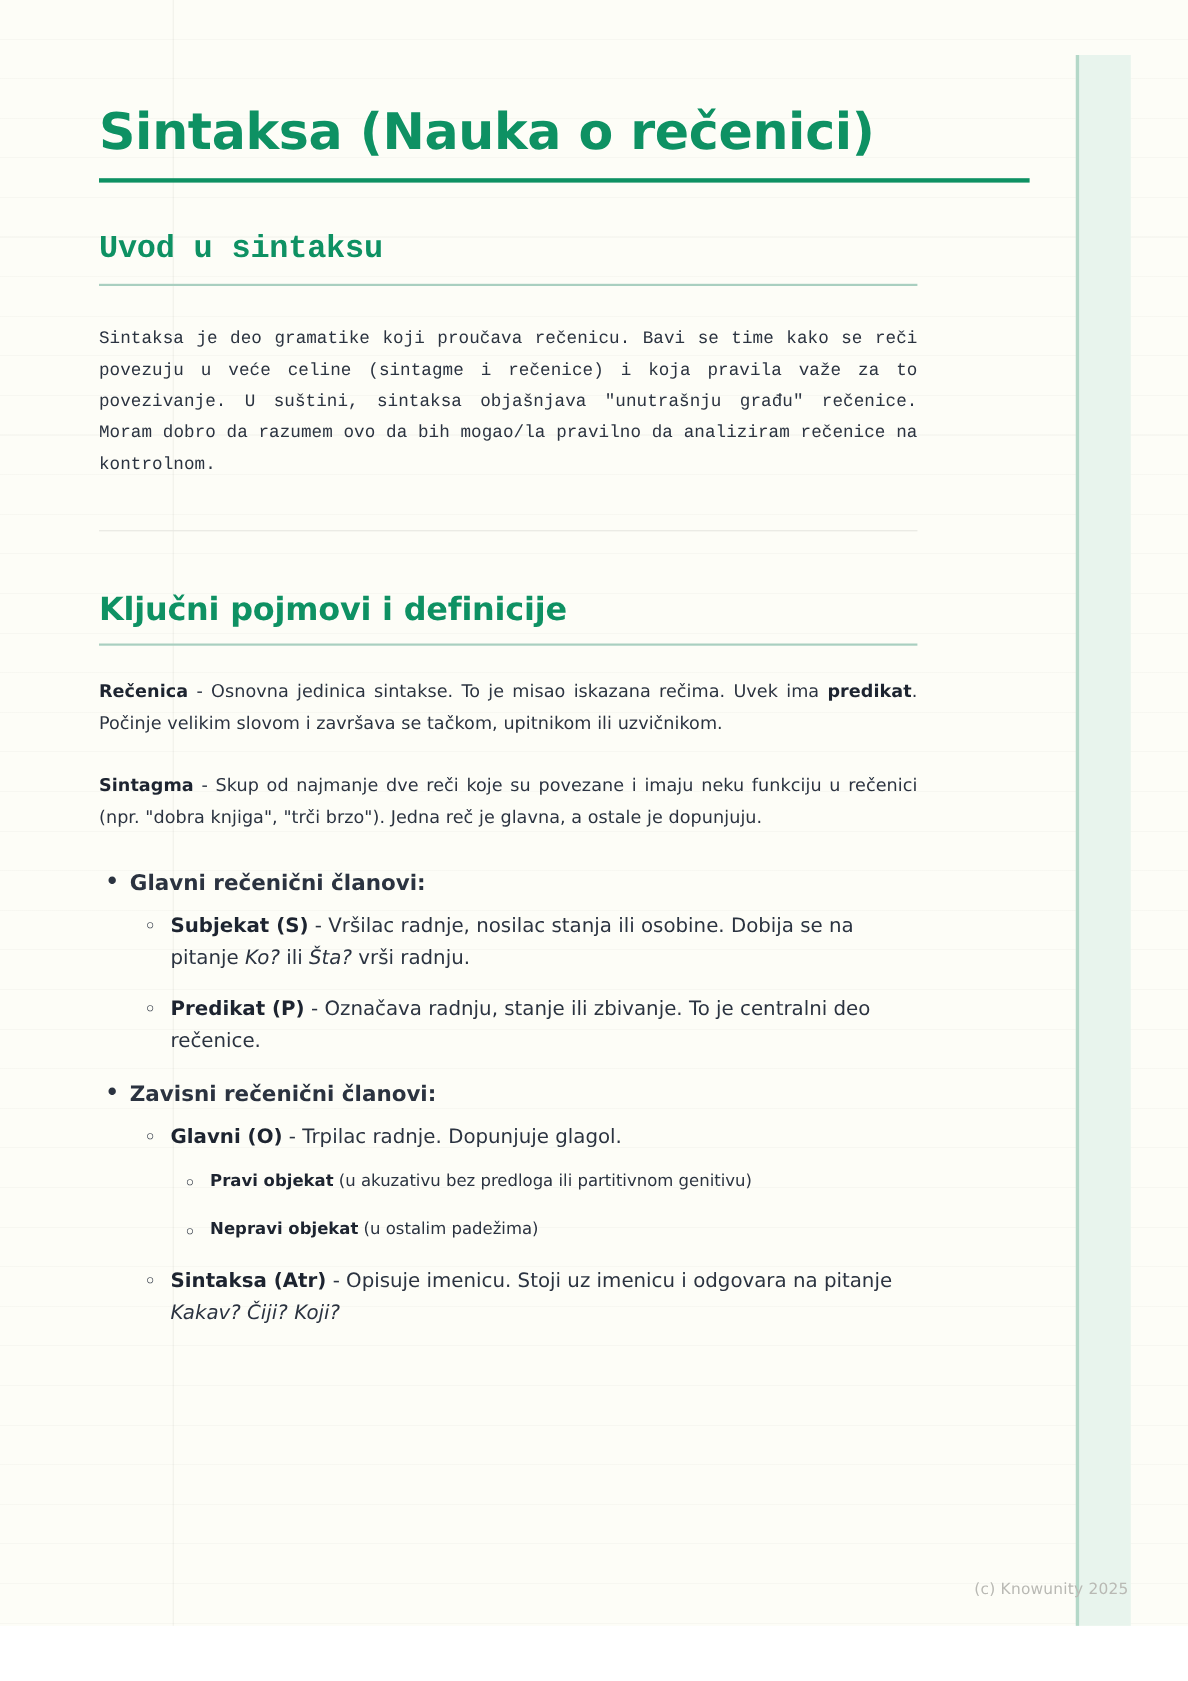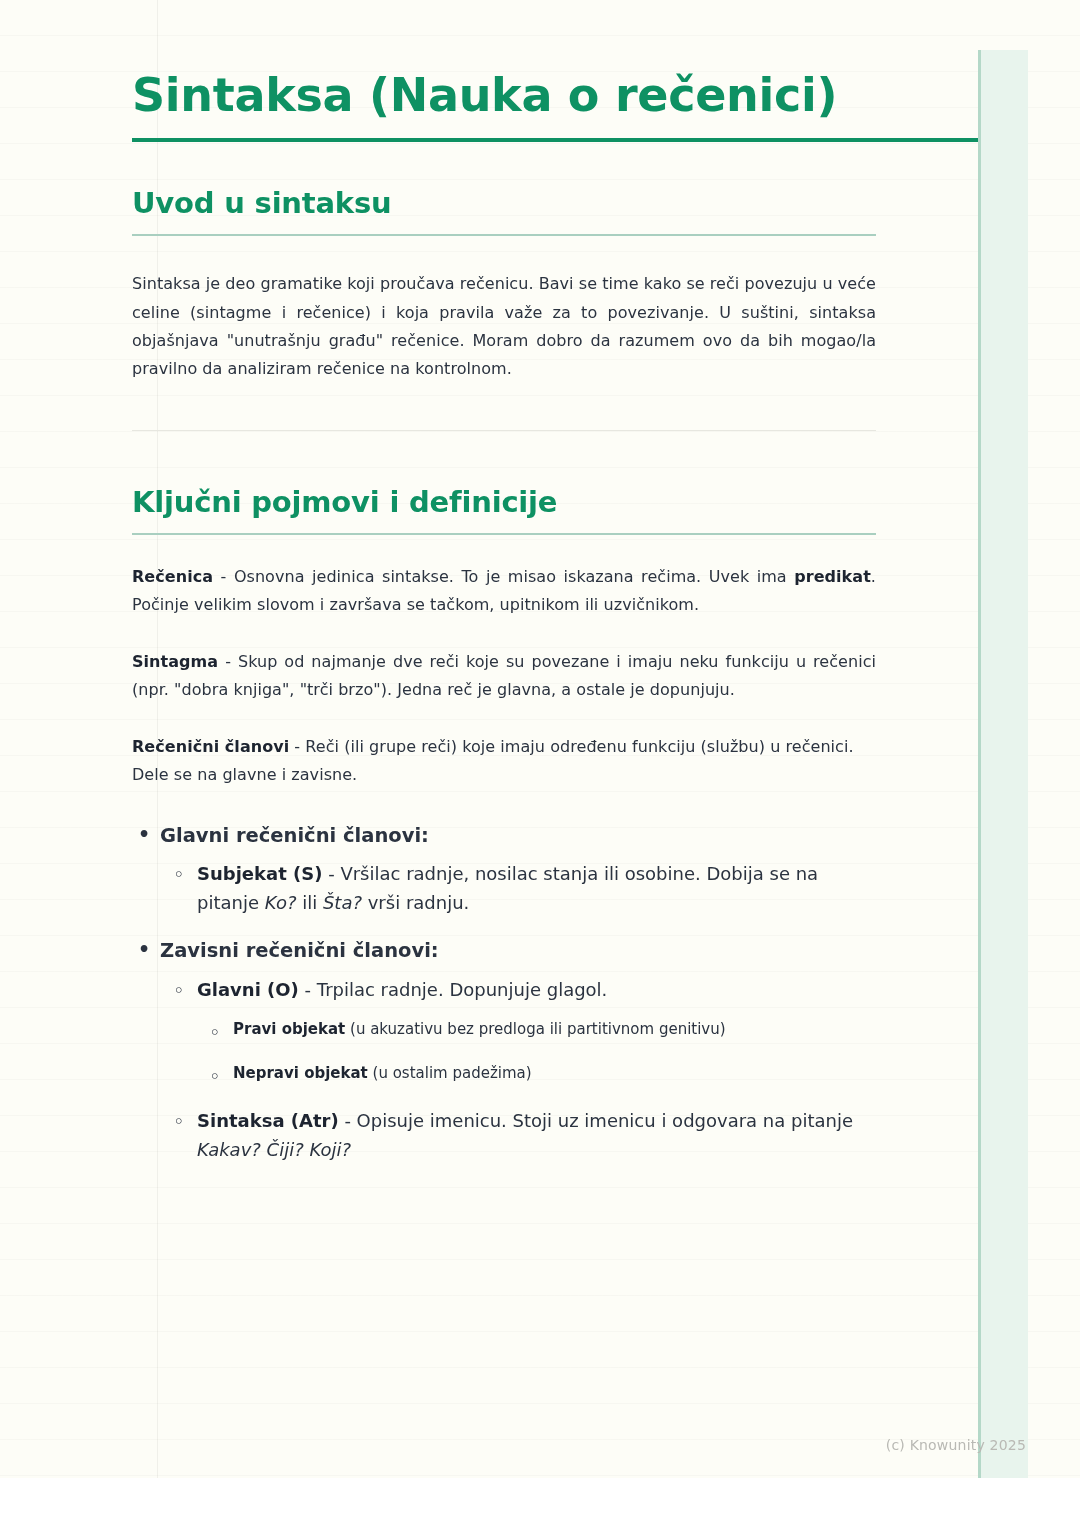--- a/index.html
+++ b/index.html
@@ -51,23 +51,22 @@
     height: 1428px;
     background: #e8f4ed;
     border-left: 3px solid #b4d8c8;
     box-sizing: border-box;
   }
 
   
   #content {
     position: absolute;
     left: 90px;
-    top: 68px;
+    top: 92px;
     width: 744px;
-    margin-left: 42px;
   }
 
   h1.doc-title {
     margin: 0;
     font-family: "DejaVu Sans", sans-serif;
     font-size: 46px;
     font-weight: bold;
     line-height: 1.18;
     color: #0e9163;
     letter-spacing: -0.3px;
@@ -88,21 +87,21 @@
     letter-spacing: -0.2px;
   }
   .section-rule {
     margin-top: 13px;
     height: 2px;
     background: #a9cfc0;
     width: 744px;
   }
 
   .section { }
-  .sec-intro { margin-top: 44px; }
+  .sec-intro { margin-top: 44px; font-family: Liberation Mono, monospace; }
   .sec-key   { margin-top: 0px; }
 
   .divider {
     margin-top: 46px;
     margin-bottom: 54px;
     height: 1px;
     background: #e7e7e0;
     width: 744px;
   }
 
@@ -228,31 +227,31 @@
       <div class="section-rule"></div>
 
       <p class="body def">
         <b>Rečenica</b><span> - Osnovna jedinica sintakse. To je misao iskazana rečima. Uvek ima </span><b>predikat</b><span>. Počinje velikim slovom i završava se tačkom, upitnikom ili uzvičnikom.</span>
       </p>
 
       <p class="body def">
         <b>Sintagma</b><span> - Skup od najmanje dve reči koje su povezane i imaju neku funkciju u rečenici (npr. "dobra knjiga", "trči brzo"). Jedna reč je glavna, a ostale je dopunjuju.</span>
       </p>
 
-      <p class="body def nojust">
-        <b>Rečenični članovi</b><span> - Reči (ili grupe reči) koje imaju određenu funkciju (službu) u rečenici. Dele se na glavne i zavisne.</span>
-      </p>
 
       <ul class="lvl1">
 
         <li>
           <span class="li-head">Glavni rečenični članovi:</span>
           <ul class="lvl2">
             <li>
               <span class="li-text"><b>Subjekat (S)</b><span> - Vršilac radnje, nosilac stanja ili osobine. Dobija se na pitanje </span><i>Ko?</i><span> ili </span><i>Šta?</i><span> vrši radnju.</span></span>
+            </li>
+            <li>
+              <span class="li-text"><b>Predikat (P)</b><span> - Označava radnju, stanje ili zbivanje. To je centralni deo rečenice.</span></span>
             </li>
           </ul>
         </li>
 
         <li class="gap-before" style="margin-top: 18px;">
           <span class="li-head">Zavisni rečenični članovi:</span>
           <ul class="lvl2">
             <li>
               <span class="li-text"><b>Glavni (O)</b><span> - Trpilac radnje. Dopunjuje glagol.</span></span>
               <ul class="lvl3">

